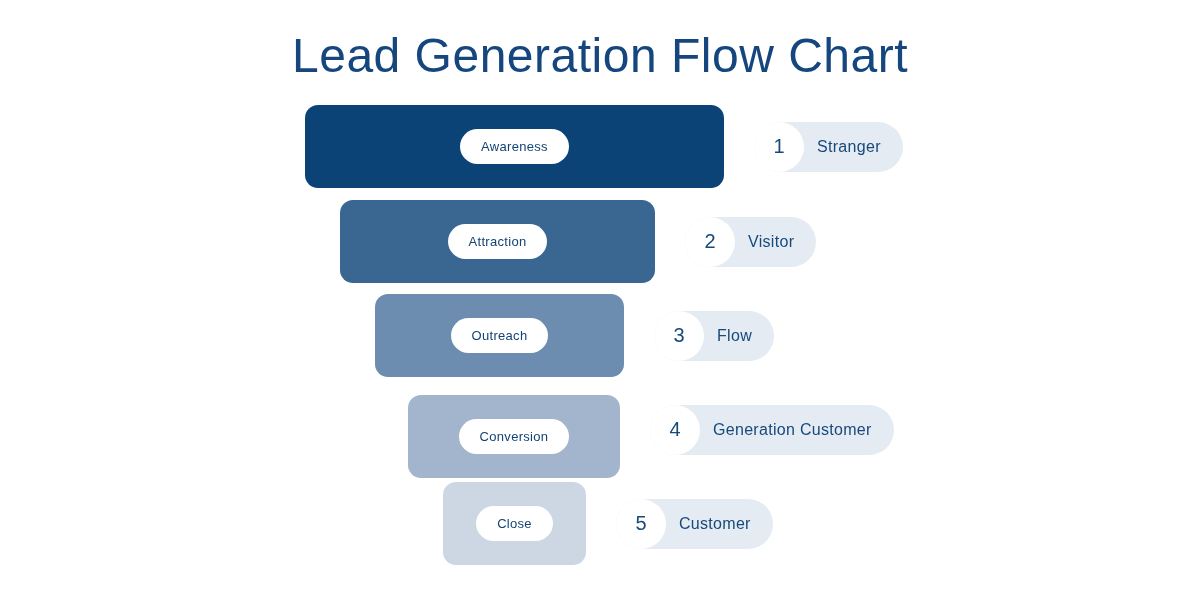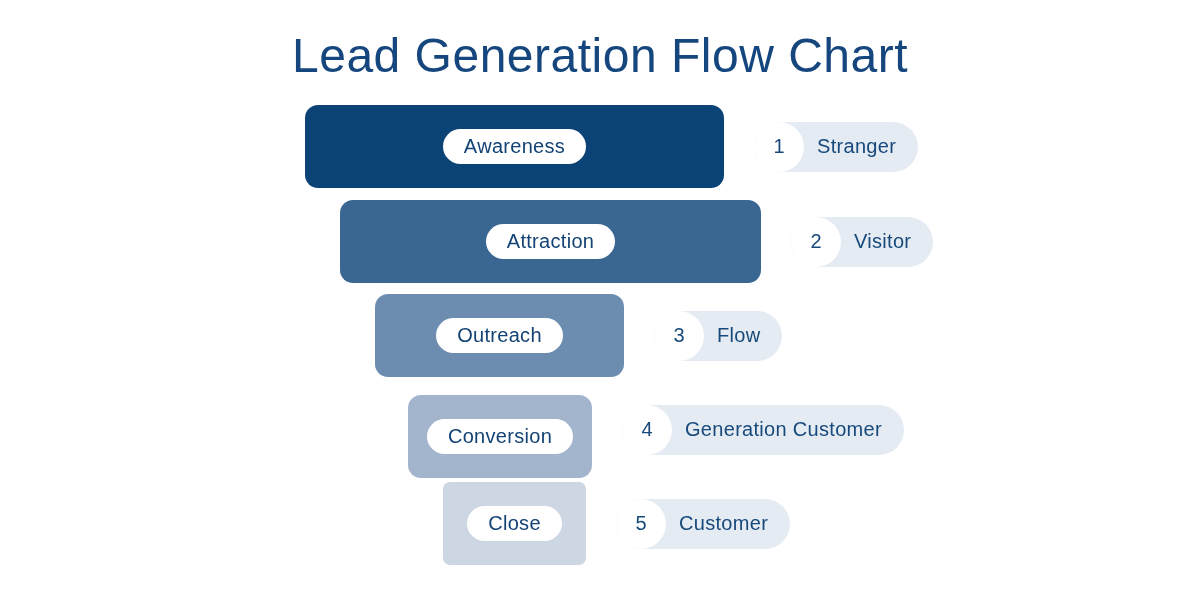--- a/index.html
+++ b/index.html
@@ -42,21 +42,21 @@
     justify-content: center;
     flex: none;
   }
   .pill {
     background: var(--pill-bg, #ffffff);
     height: 35px;
     padding: 0 21px;
     border-radius: 18px;
     display: flex;
     align-items: center;
-    font-size: 20px;
+    font-size: 13px;
     font-weight: 500;
     letter-spacing: 0.3px;
     color: var(--label-text-color, #134374);
     white-space: nowrap;
   }
   .badge {
     margin-left: 30px;
     height: 50px;
     border-radius: 25px;
     background: var(--badge-bg, #E4EBF3);
@@ -72,29 +72,29 @@
     background: var(--circle-bg, #ffffff);
     display: flex;
     align-items: center;
     justify-content: center;
     font-size: 20px;
     color: var(--badge-text-color, #17497B);
     flex: none;
   }
   .persona {
     margin-left: 13px;
-    font-size: 20px;
+    font-size: 16px;
     letter-spacing: 0.3px;
     color: var(--badge-text-color, #17497B);
   }
   
   .stage-0 { top: 105px; left: 305px; } .stage-0 .bar { width: 419px; }
-  .stage-1 { top: 200px; left: 340px; } .stage-1 .bar { width: 421px; }
+  .stage-1 { top: 200px; left: 340px; } .stage-1 .bar { width: 315px; }
   .stage-2 { top: 294px; left: 375px; } .stage-2 .bar { width: 249px; }
-  .stage-3 { top: 388px; left: 408px; } .stage-3 .bar { width: 184px; margin-top: 13px; }
+  .stage-3 { top: 388px; left: 408px; } .stage-3 .bar { width: 212px; margin-top: 13px; }
   .stage-4 { top: 482px; left: 443px; } .stage-4 .bar { width: 143px; }
 </style>
 </head>
 <body>
 
 <div class="canvas">
 
   <h1 class="title">Lead Generation Flow Chart</h1>
 
   <div class="stage stage-0">
@@ -131,21 +131,21 @@
     <div class="bar" style="background: rgb(163, 180, 205);">
       <span class="pill">Conversion</span>
     </div>
     <div class="badge">
       <span class="num-circle">4</span>
       <span class="persona">Generation Customer</span>
     </div>
   </div>
 
   <div class="stage stage-4">
-    <div class="bar" style="background: rgb(205, 215, 227); border-radius: 7px;">
+    <div class="bar" style="background: rgb(205, 215, 227);">
       <span class="pill">Close</span>
     </div>
     <div class="badge">
       <span class="num-circle">5</span>
       <span class="persona">Customer</span>
     </div>
   </div>
 
 </div>
 

